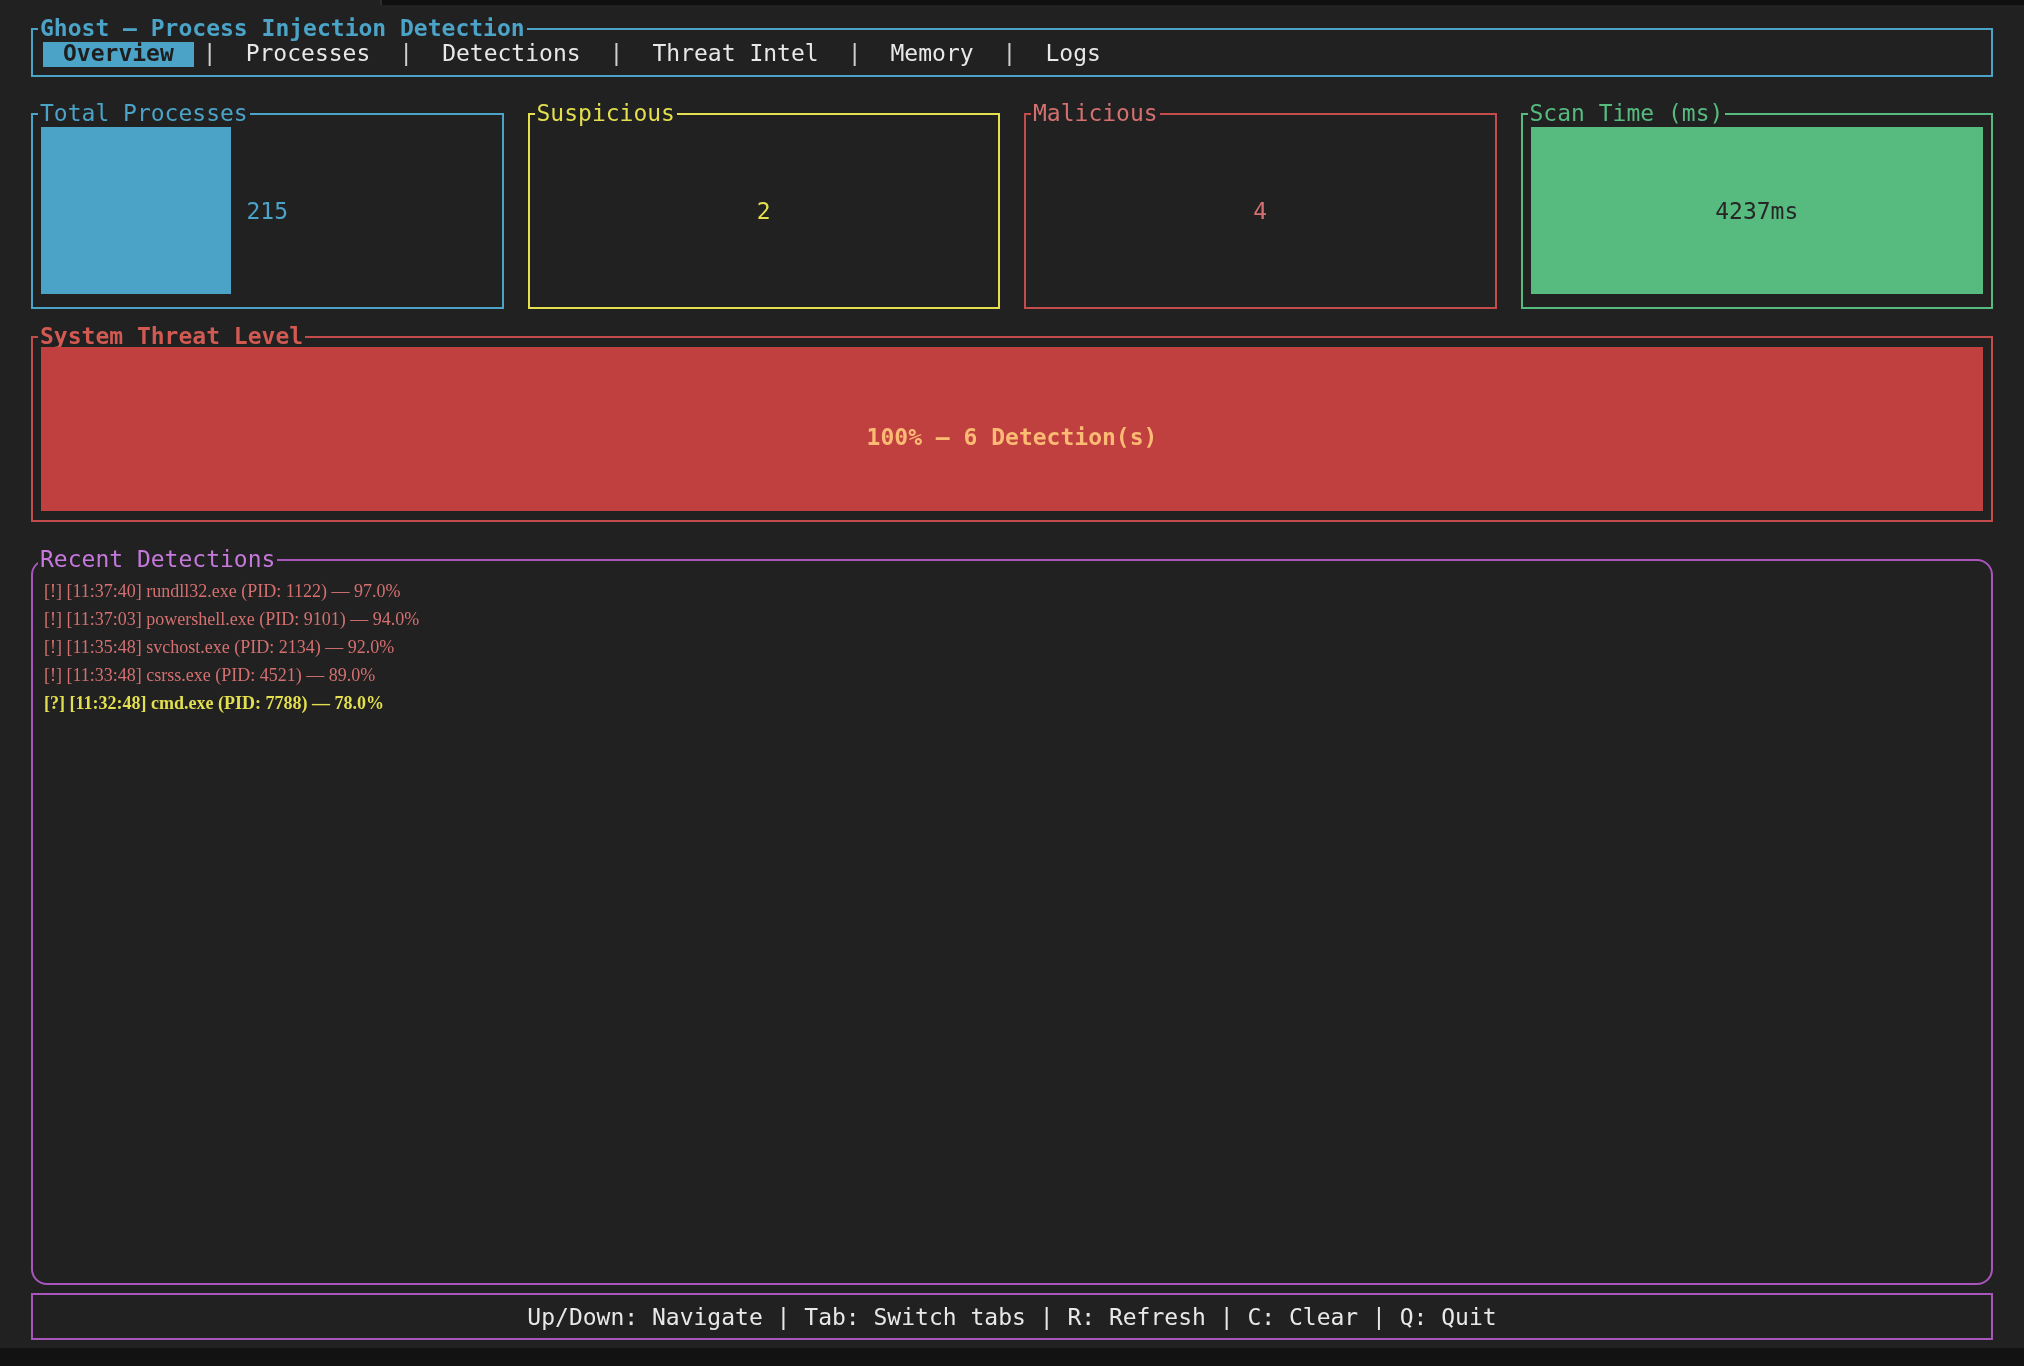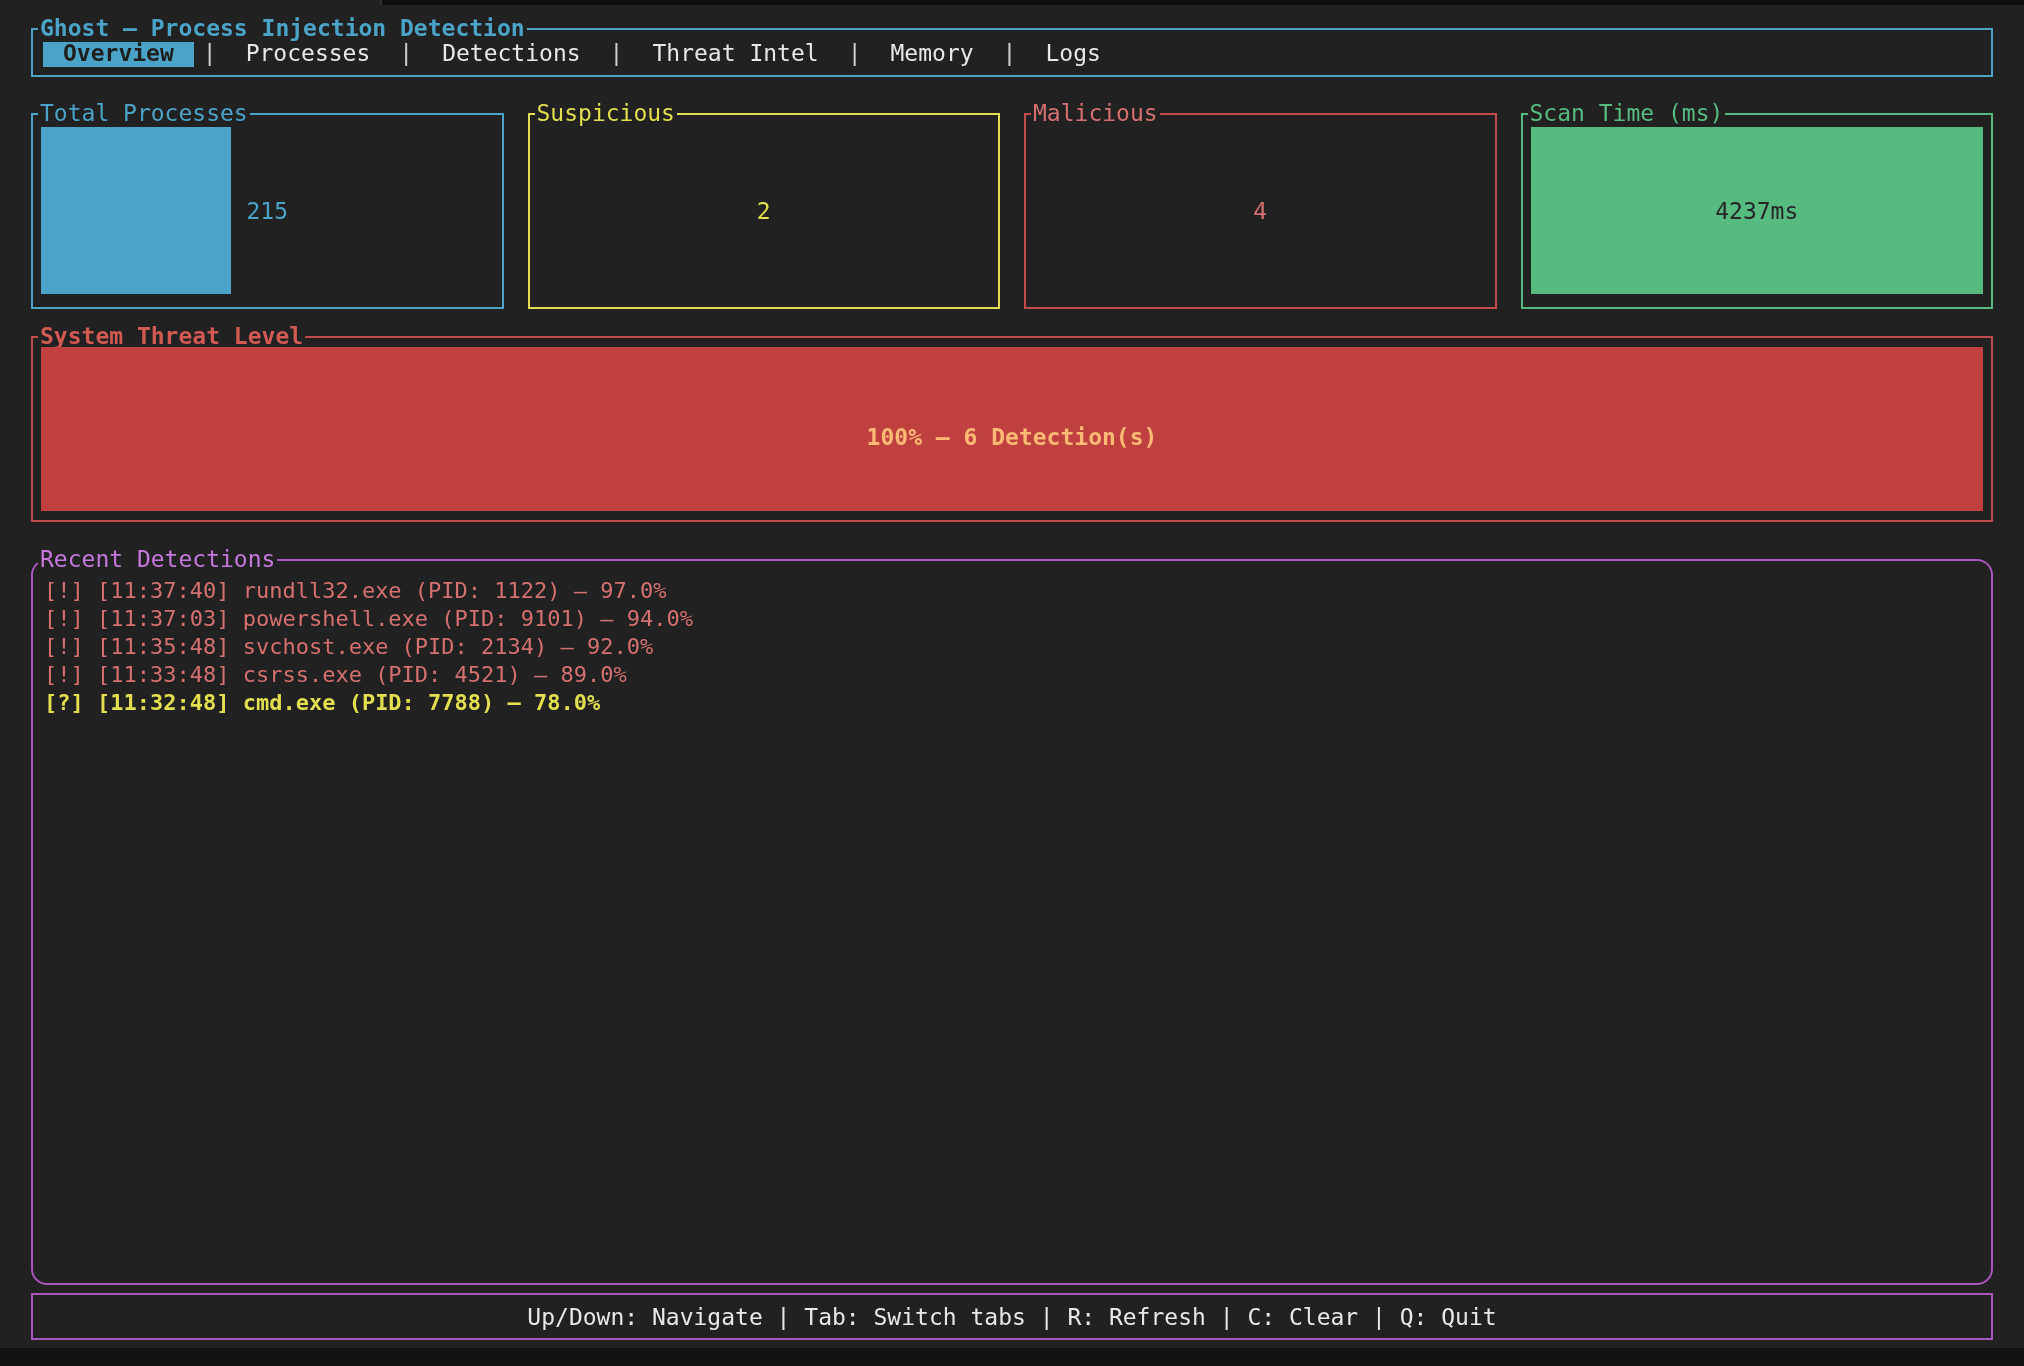--- a/index.html
+++ b/index.html
@@ -67,21 +67,21 @@
   .fill-green{background:var(--green);}
   .fill-red{background:var(--red);}
   .lab-dark{color:var(--dark-text);}
 
   
   .threat{margin-top:27px;height:186px;padding:9px 8px;}
   .threat .gauge-label{color:#fdba74;font-weight:bold;margin-top:16px;}
 
   
   .detections{margin-top:37px;height:726px;padding:16px 0 0 11px;border-radius:16px;}
-  .det-line{font-size:22px;line-height:28px;white-space:pre;}
+  .det-line{font-size:18px;line-height:28px;white-space:pre;font-family:Liberation Serif, serif;}
   .sev-high{color:var(--salmon);}
   .sev-med{color:var(--yellow);font-weight:bold;}
 
   
   .footer{margin-top:8px;height:47px;display:flex;align-items:center;justify-content:center;}
   .footer-text{font-size:23px;color:var(--white);}
 </style>
 </head>
 <body>
 

